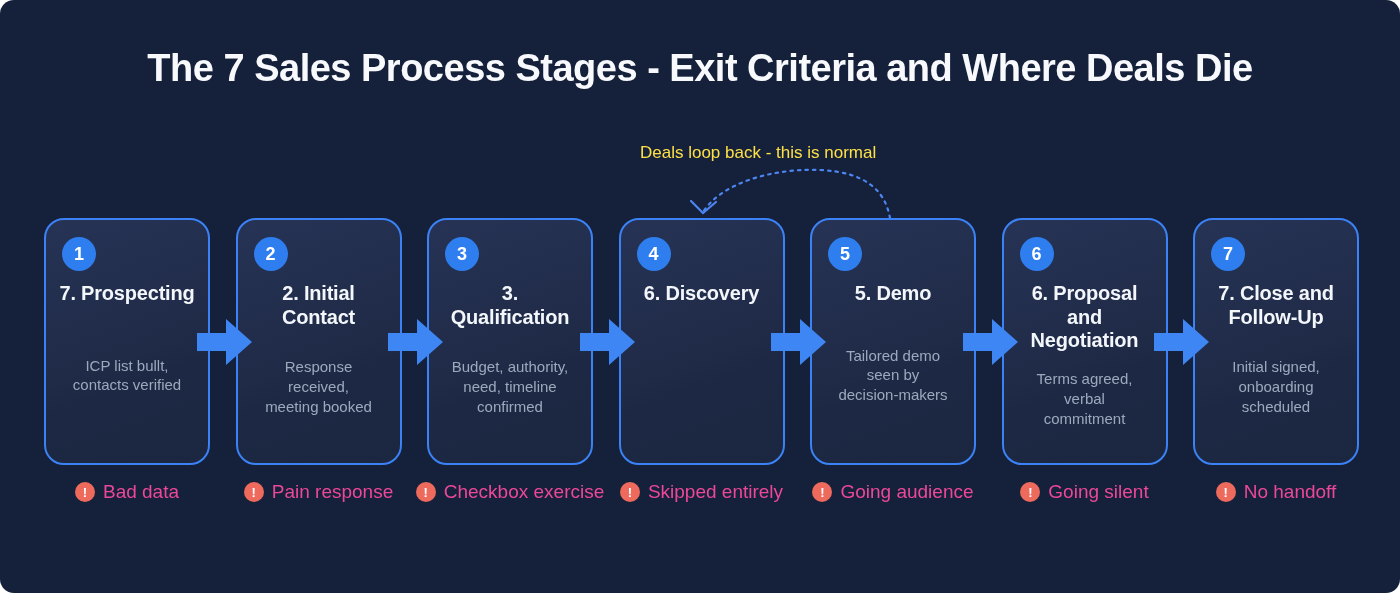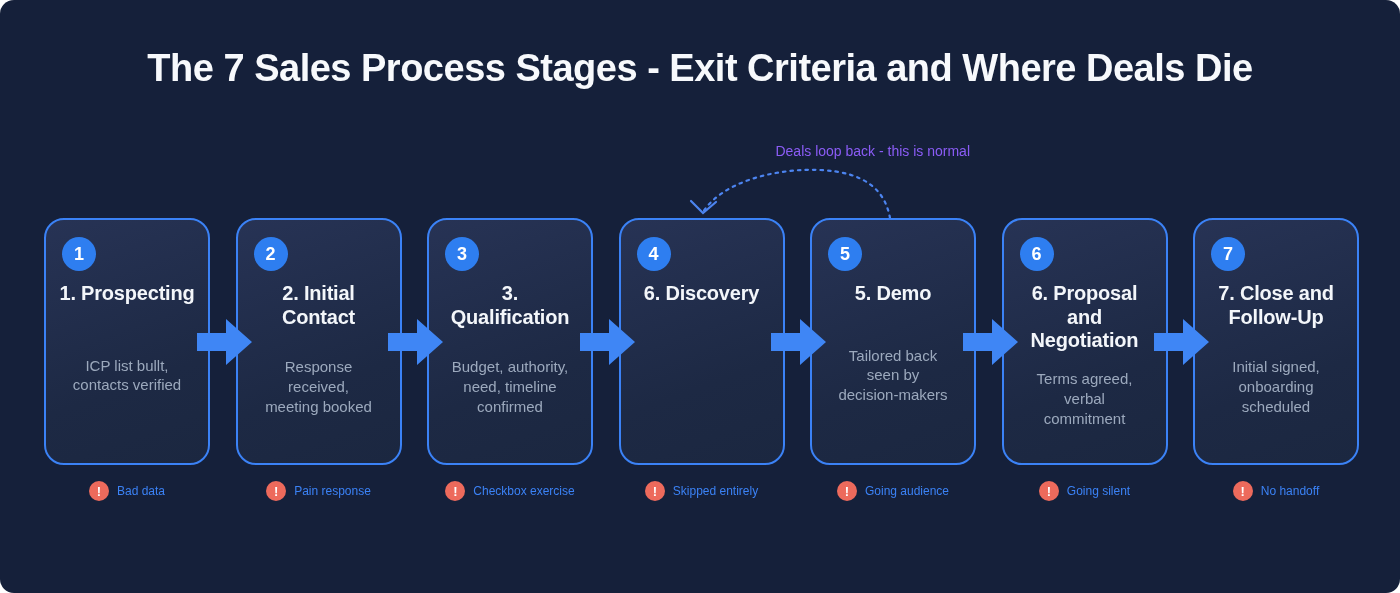--- a/index.html
+++ b/index.html
@@ -6,22 +6,22 @@
   body{font-family:"Liberation Sans","DejaVu Sans",sans-serif;}
   .panel{
     position:relative;width:1400px;height:593px;border-radius:14px;
     background:#15203a;overflow:hidden;
   }
   .main-title{
     position:absolute;top:47px;left:0;width:100%;text-align:center;
     color:#f7f9fc;font-size:38px;font-weight:700;letter-spacing:-0.5px;margin:0;
   }
   .loop-note{
-    position:absolute;top:143px;left:640px;width:330px;text-align:right;
-    color:#8b5cf6;font-size:14px;
+    position:absolute;top:143px;left:640px;width:330px;text-align:left;
+    color:#fde047;font-size:17px;
   }
   .loop-arc{position:absolute;top:160px;left:660px;pointer-events:none;}
   .loop-arc path{fill:none;stroke:#4c84f0;stroke-width:2.2;stroke-linecap:round;}
   .loop-arc .dashed{stroke-dasharray:2.5 5;}
   .flow{position:absolute;top:218px;left:44px;display:flex;gap:25.5px;}
   .column{width:166px;display:flex;flex-direction:column;align-items:center;}
   .card{
     position:relative;box-sizing:border-box;width:166px;height:247px;
     border:2px solid #3b82f6;border-radius:20px;
     background:linear-gradient(160deg,#273355 0%,#1d2944 65%,#1b2740 100%);
@@ -46,42 +46,42 @@
   }
   .arrow svg polygon{fill:#3f86f5;}
   .warning{
     margin-top:16px;display:flex;align-items:center;gap:8px;
   }
   .warn-icon{
     width:20px;height:20px;border-radius:50%;background:#ed6a5c;flex:0 0 auto;
     display:flex;align-items:center;justify-content:center;
     color:#ffffff;font-size:13px;font-weight:700;line-height:1;
   }
-  .warn-label{color:#3b82f6;font-size:12px;font-weight:500;white-space:nowrap;}
+  .warn-label{color:#ec4899;font-size:19px;font-weight:500;white-space:nowrap;}
 </style>
 </head>
 <body>
 
 <div class="panel">
 
   <h1 class="main-title">The 7 Sales Process Stages - Exit Criteria and Where Deals Die</h1>
 
   <div class="loop-note">Deals loop back - this is normal</div>
 
   <svg class="loop-arc" width="250" height="64" viewBox="0 0 250 64">
     <path class="dashed" d="M 230 58 C 225 30 205 12 160 10 C 115 8 62 22 43 52"></path>
     <path d="M 31 41 L 43 53 L 56 42"></path>
   </svg>
 
   <div class="flow">
 
     <div class="column">
       <div class="card">
         <div class="badge">1</div>
-        <div class="stage-title">1. Prospecting</div>
+        <div class="stage-title">7. Prospecting</div>
         <div class="desc-wrap">
             <div class="stage-desc">ICP list bullt,
 contacts verified</div>
           </div>
       </div>
       <div class="warning">
         <span class="warn-icon">!</span>
         <span class="warn-label">Bad data</span>
       </div>
     </div>
@@ -140,21 +140,21 @@
     </div>
 
     <div class="column">
       <div class="card">
         <div class="arrow"><svg width="56" height="48" viewBox="0 0 56 48">
               <polygon points="0,15 29,15 29,1 55,24 29,47 29,33 0,33"></polygon>
             </svg></div>
         <div class="badge">5</div>
         <div class="stage-title">5. Demo</div>
         <div class="desc-wrap">
-            <div class="stage-desc">Tailored back
+            <div class="stage-desc">Tailored demo
 seen by
 decision-makers</div>
           </div>
       </div>
       <div class="warning">
         <span class="warn-icon">!</span>
         <span class="warn-label">Going audience</span>
       </div>
     </div>
 

